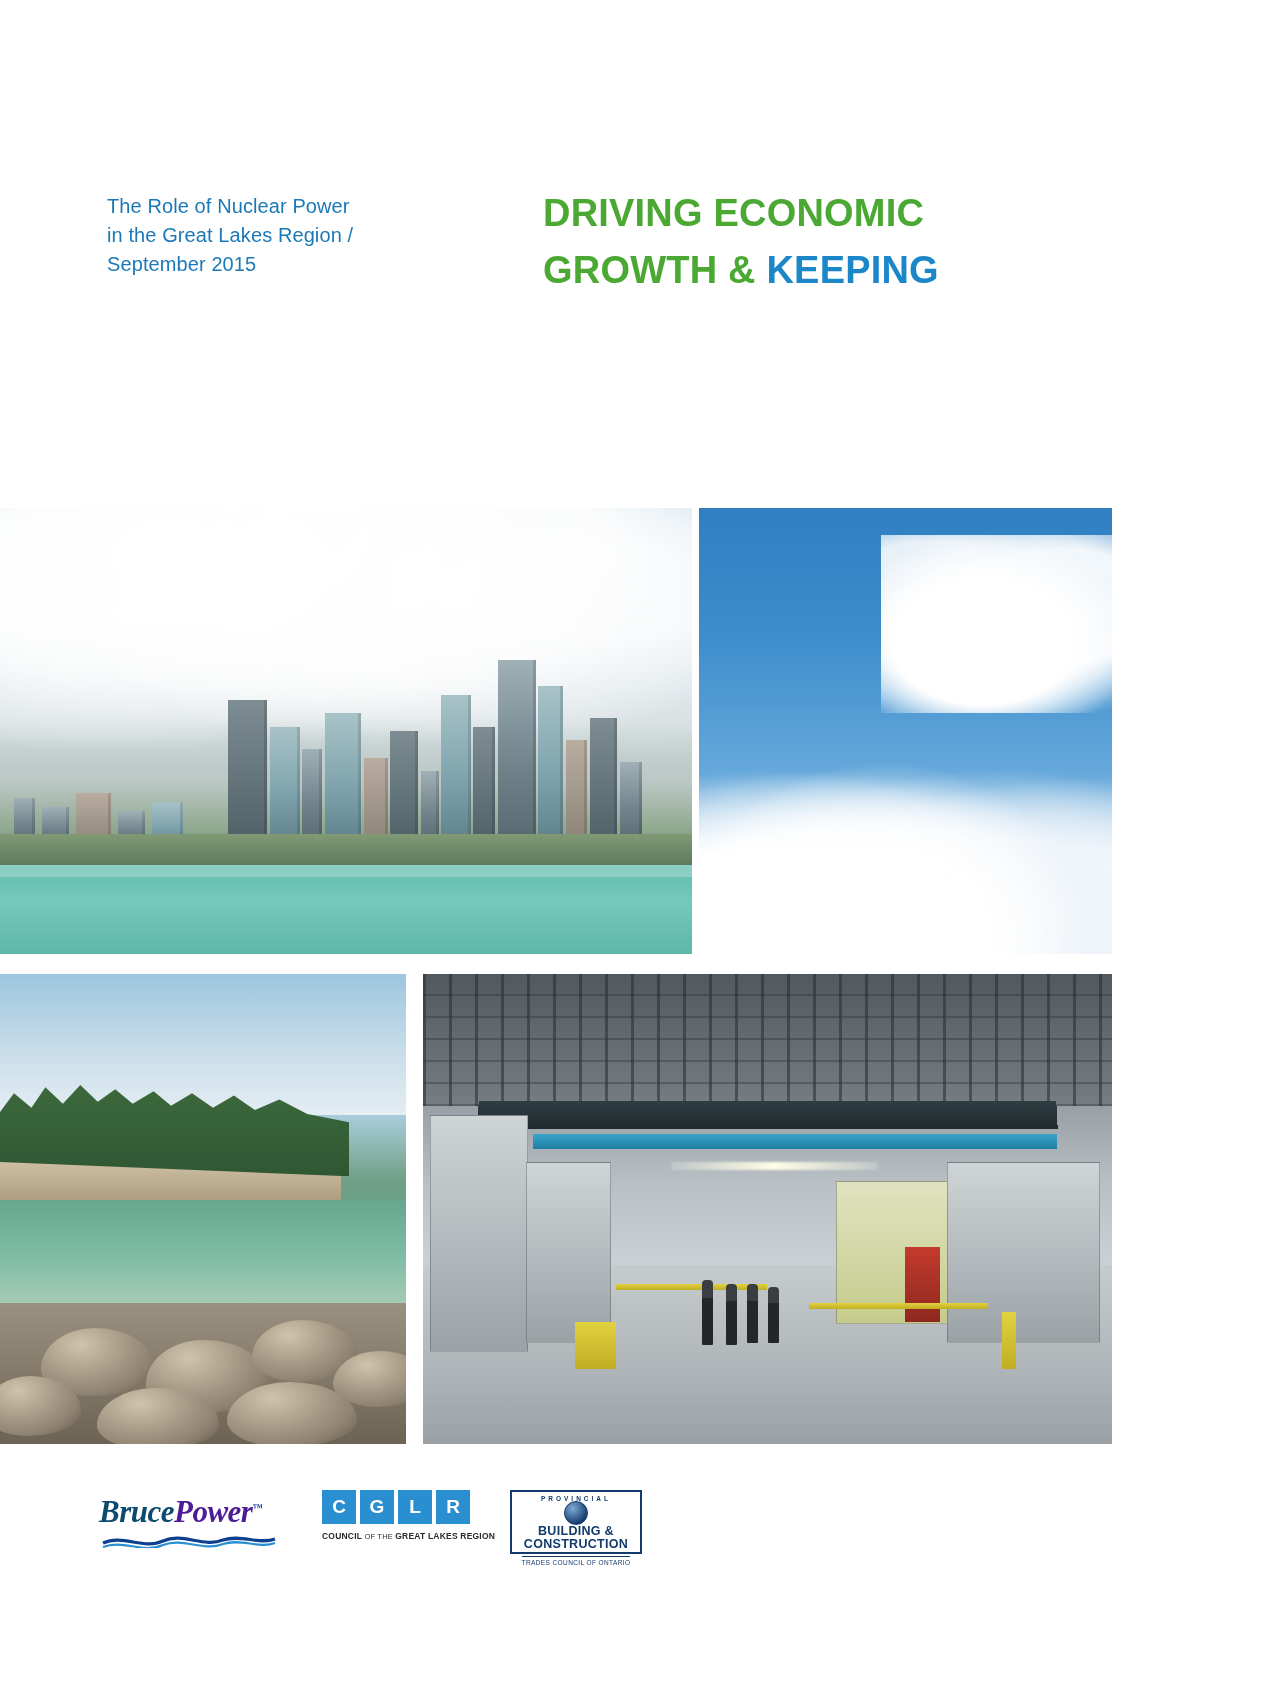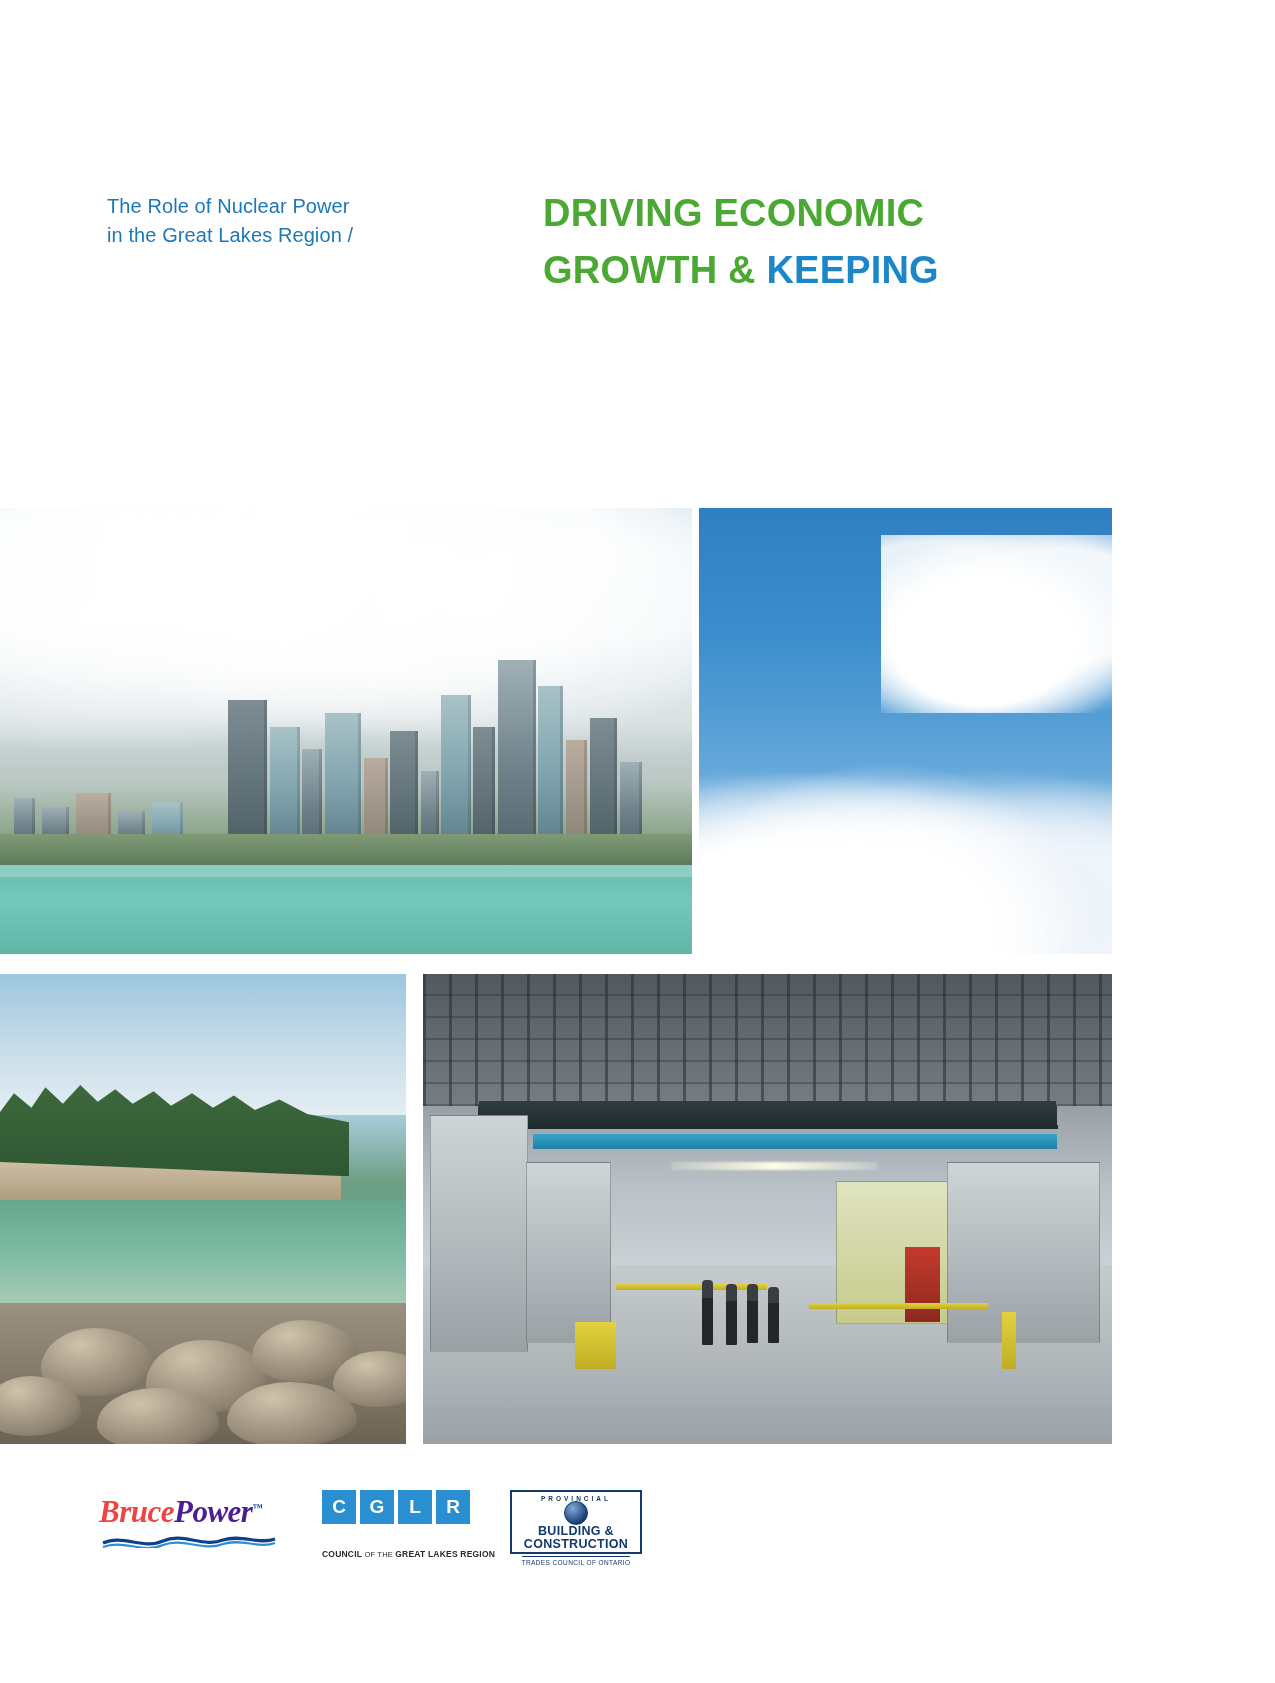--- a/index.html
+++ b/index.html
@@ -229,21 +229,21 @@
     height: 58px;
   }
   .bruce-text {
     font-family: "Liberation Serif", serif;
     font-style: italic;
     font-weight: bold;
     font-size: 31px;
     letter-spacing: -0.5px;
     white-space: nowrap;
   }
-  .bruce-blue { color: #ef4444; }
+  .bruce-blue { color: #0c4a6e; }
   .bruce-orange { color: #4c1d95; }
   .bruce-tm { font-size: 10px; vertical-align: super; color: #0d3f8f; font-style: normal; }
   .bruce-wave {
     position: absolute;
     left: 2px; top: 40px; width: 176px; height: 14px;
   }
 
   .logo-cglr {
     position: absolute;
     left: 322px;
@@ -255,21 +255,21 @@
   .cglr-box {
     width: 34px; height: 34px;
     background: #2a8fd0;
     color: #ffffff;
     font-size: 19px;
     font-weight: bold;
     display: flex; align-items: center; justify-content: center;
     font-family: "Liberation Sans", sans-serif;
   }
   .cglr-caption {
-    margin-top: 25px;
+    margin-top: 7px;
     font-size: 8.5px;
     font-weight: bold;
     color: #2a2a2a;
     letter-spacing: 0.2px;
     white-space: nowrap;
   }
   .cglr-caption .lt { font-weight: normal; font-size: 7.5px; }
 
   .logo-bct {
     position: absolute;
@@ -311,20 +311,21 @@
     padding-top: 2px;
     display: inline-block;
   }
 </style>
 </head>
 <body>
 
 <div class="subtitle">
   <div>The Role of Nuclear Power</div>
   <div>in the Great Lakes Region /</div>
+  <div>September 2015</div>
 </div>
 
 <div class="title-block">
   <div class="title-line">
     <span class="t-green">DRIVING ECONOMIC</span>
   </div>
   <div class="title-line">
     <span class="t-green">GROWTH &amp; </span><span class="t-blue">KEEPING</span>
   </div>
 </div>

